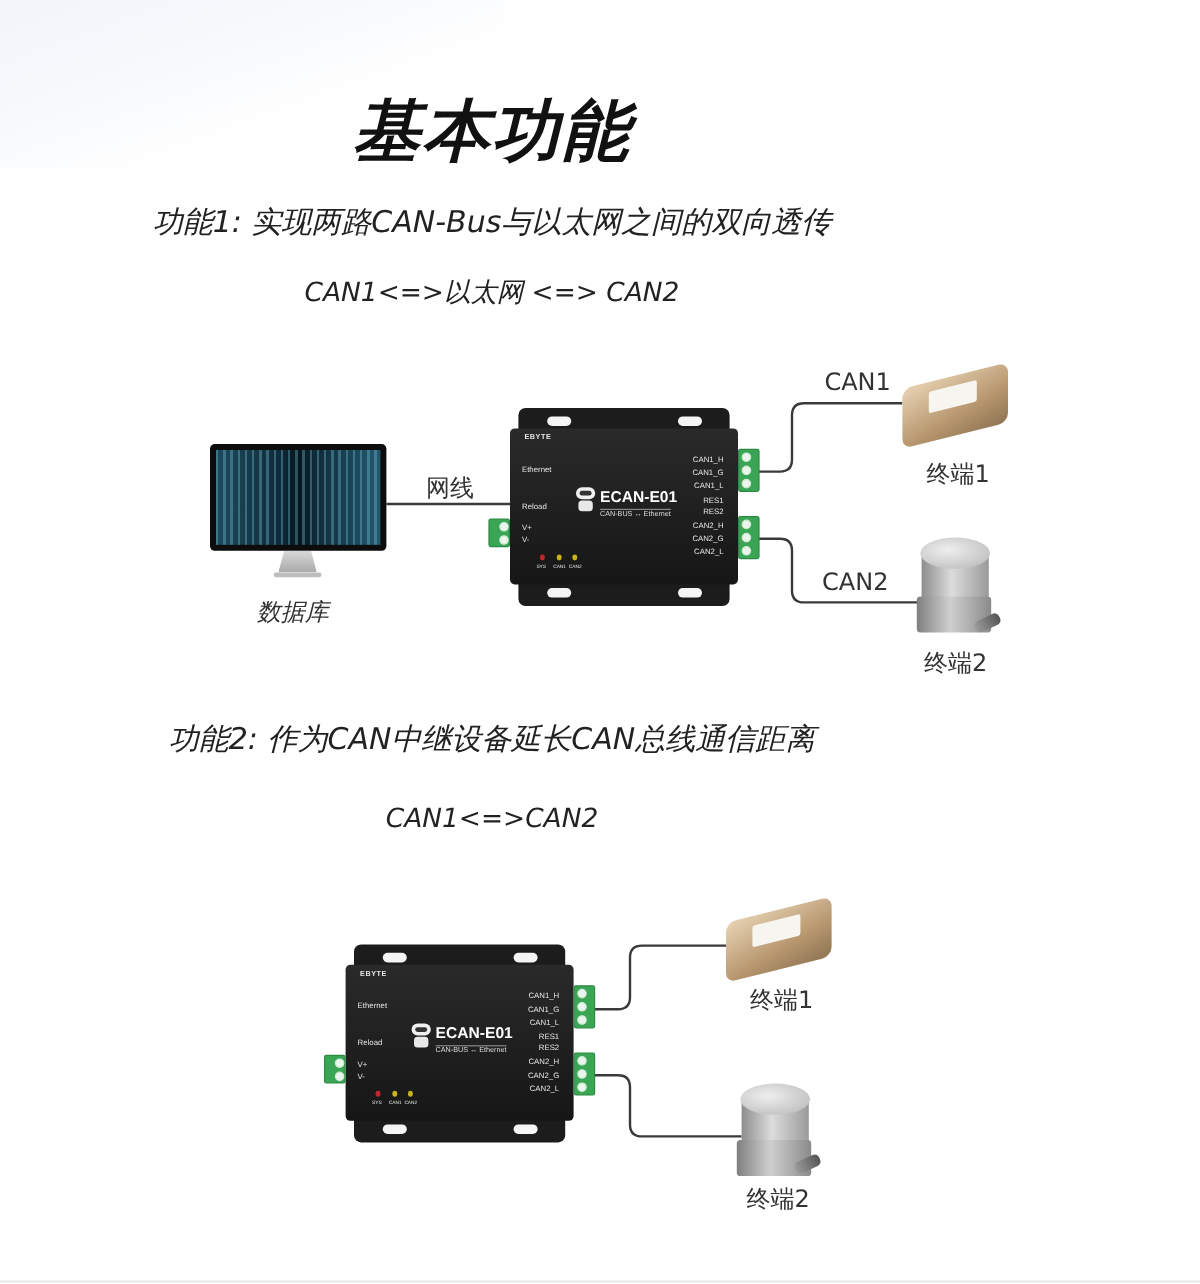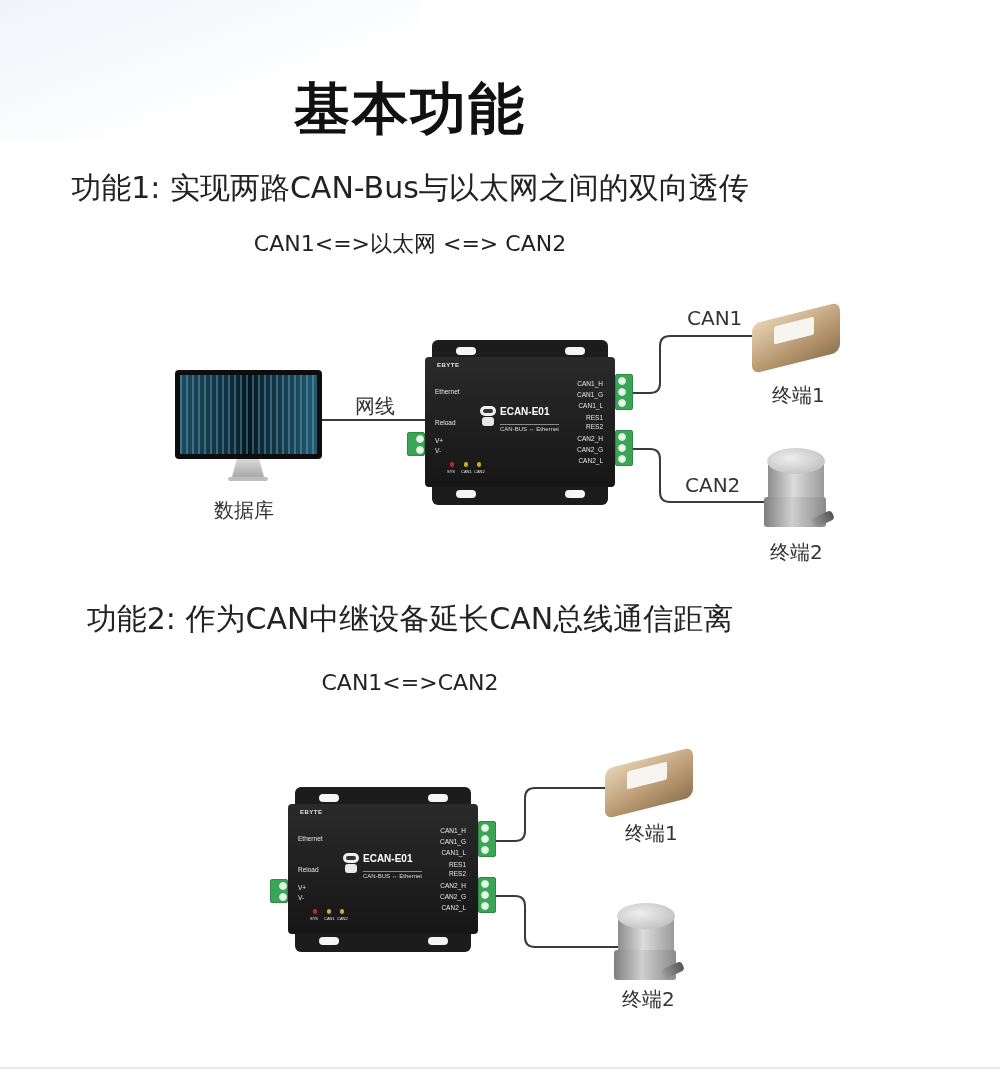--- a/index.html
+++ b/index.html
@@ -11,43 +11,43 @@
     color: #222;
   }
   .bg-tint {
     position: absolute; left: 0; top: 0; width: 420px; height: 140px;
     background: linear-gradient(160deg, #f1f5fa 0%, #f7f9fc 35%, rgba(255,255,255,0) 65%);
     pointer-events: none;
   }
   .bottom-line {
     position: absolute; left: 0; right: 0; top: 1067px; height: 2px; background: #ebebeb;
   }
-  .center-text { position: absolute; left: 0; width: 820px; text-align: center; white-space: nowrap; }
+  .center-text { position: absolute; left: 0; width: 820px; text-align: center; white-space: nowrap; font-style: italic; }
   .page-title { top: 72px; font-size: 56px; font-weight: bold; color: #111; letter-spacing: 2px; }
-  .heading { font-size: 30px; color: #222; }
+  .heading { font-size: 25px; color: #222; }
   .subline { font-size: 22px; color: #222; }
   .label { position: absolute; font-size: 20px; color: #333; white-space: nowrap; }
 
   
   svg.wires { position: absolute; left: 0; top: 0; width: 1000px; height: 1070px; pointer-events: none; }
 
   
   .device { position: absolute; }
   .dev-body {
     position: absolute; background: linear-gradient(180deg, #2a2a2a, #161616);
     border-radius: 4px;
   }
   .dev-flange {
     position: absolute; background: #1c1c1c; border-radius: 6px;
   }
   .slot { position: absolute; width: 20px; height: 8px; background: #f5f5f5; border-radius: 4px; }
   .dev-txt { position: absolute; color: #e6e6e6; font-family: "Liberation Sans", sans-serif; white-space: nowrap; }
   .dev-logo { font-size: 6px; font-weight: bold; letter-spacing: 0.5px; }
   .dev-small { font-size: 6.5px; }
-  .dev-model { font-size: 10px; font-weight: bold; color: #ffffff; }
+  .dev-model { font-size: 13px; font-weight: bold; color: #ffffff; }
   .dev-sub { font-size: 6px; color: #ddd; border-top: 1px solid #888; padding-top: 1px; }
   .robot { position: absolute; width: 18px; height: 22px; }
   .robot .head { position: absolute; left: 1px; top: 0; width: 16px; height: 10px; background: #f0f0f0; border-radius: 5px; }
   .robot .eyes { position: absolute; left: 4px; top: 3px; width: 10px; height: 4px; background: #333; border-radius: 2px; }
   .robot .torso { position: absolute; left: 3px; top: 11px; width: 12px; height: 9px; background: #e8e8e8; border-radius: 3px; }
   .term {
     position: absolute; background: #3aa655; border: 1px solid #2d8a45; border-radius: 2px;
   }
   .term .pin { position: absolute; width: 8px; height: 8px; border-radius: 50%; background: #e9f6ec; border: 1px solid #cfe9d5; }
   .led { position: absolute; width: 4px; height: 5px; border-radius: 2px; }
@@ -110,21 +110,21 @@
   <path d="M495 896 L515 896 Q525 896 525 906 L525 937 Q525 947 535 947 L618 947" stroke="#3a3a3a" stroke-width="2" fill="none"></path>
 </svg>
 
 <div>
   <div class="monitor-screen">
       <div class="monitor-inner"></div>
     </div>
   <div class="monitor-neck"></div>
   <div class="monitor-base"></div>
 </div>
-<div class="label" style="left:214px; top:497px;">数据库</div>
+<div class="label" style="left:214px; top:497px;font-style:italic;">数据库</div>
 <div class="label" style="left:355px; top:393px;">网线</div>
 
 <div class="device" style="left:405px; top:340px; width:230px; height:165px;">
   <div class="dev-flange" style="left:27px; top:0; width:176px; height:165px;"></div>
   <div class="slot" style="left:51px; top:7px;"></div>
   <div class="slot" style="left:160px; top:7px;"></div>
   <div class="slot" style="left:51px; top:150px;"></div>
   <div class="slot" style="left:160px; top:150px;"></div>
   <div class="dev-body" style="left:20px; top:17px; width:190px; height:130px;"></div>
 

